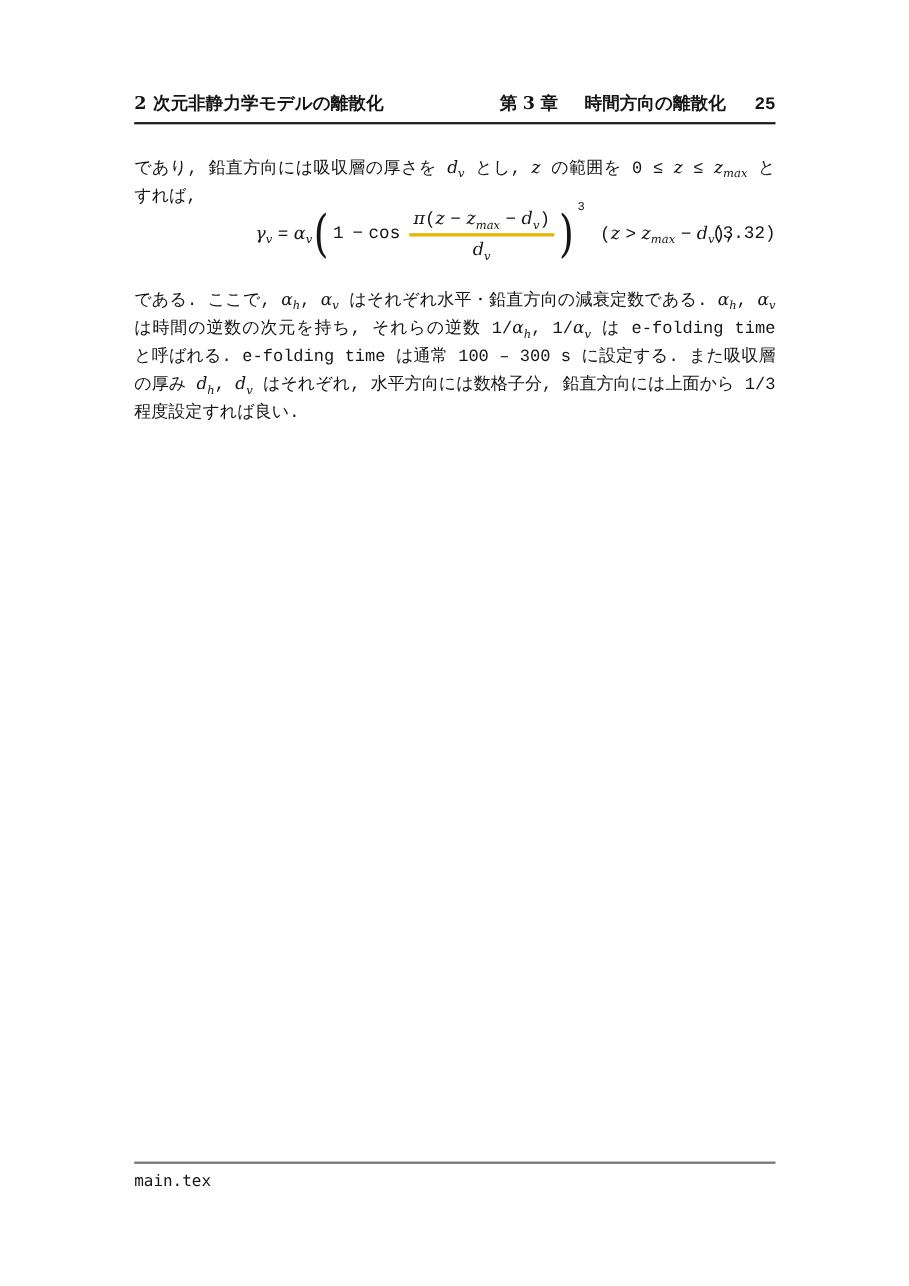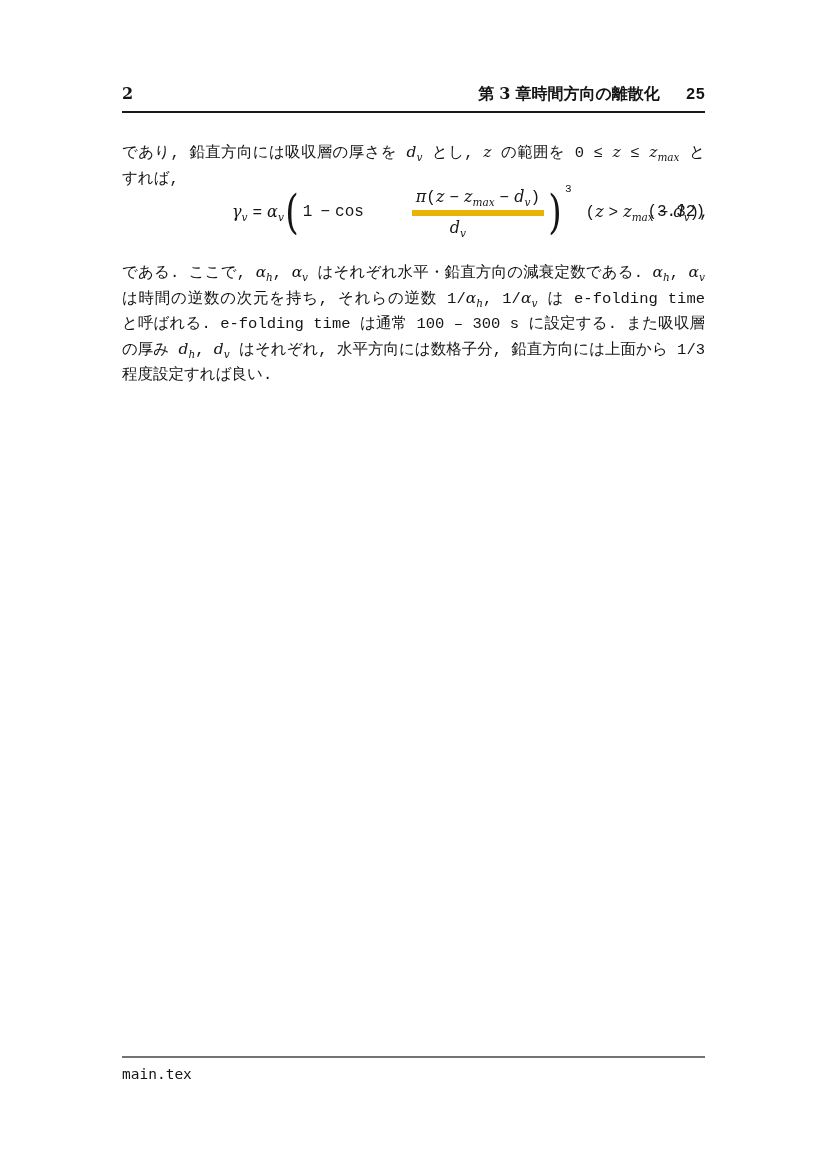--- a/index.html
+++ b/index.html
@@ -16,21 +16,21 @@
     position: absolute; left: 122px; top: 84px; width: 583px; height: 27px;
     border-bottom: 2px solid #1a1a1a;
     display: flex; align-items: baseline;
     font-size: 16px; font-weight: bold;
   }
   .hjp { font-family: "DejaVu Sans", "Liberation Sans", sans-serif; font-weight: bold; }
   .hnum { font-family: "DejaVu Serif", "Liberation Serif", serif; font-weight: bold; }
   .header .left-num { margin-right: 6px; }
   .header .right-group { margin-left: auto; display: flex; align-items: baseline; }
   .header .ch-num { margin: 0 5px; }
-  .header .ch-title { }
+  .header .ch-title { margin-left: 24px; }
   .header .pageno { margin-left: 26px; font-family: Liberation Mono, monospace; }
 
   
   .para {
     position: absolute; left: 122px; width: 583px;
     font-size: 15.5px; line-height: 24.5px;
     text-align: justify;
   }
   .p1 { top: 140px; }
   .p2 { top: 260px; }
@@ -46,21 +46,21 @@
   .eqrow2 { position: relative; margin-top: 4px; height: 58px;
             display: flex; align-items: center; padding-left: 110px; }
   .mo { margin: 0 5px; }
   .mo-tight { margin: 0 3px; }
   .bigp {
     font-size: 46px; line-height: 50px; font-weight: normal;
     transform: scaleX(0.75); display: inline-block; margin: 0 -1px;
   }
   .frac { display: inline-flex; flex-direction: column; align-items: center;
           vertical-align: middle; margin: 0 3px; }
-  .frac .num { border-bottom: 6px solid #eab308; padding: 0 4px 3px; white-space: nowrap; margin-left: 40px; }
+  .frac .num { border-bottom: 3px solid #eab308; padding: 0 4px 3px; white-space: nowrap; }
   .frac .den { padding-top: 2px; }
   .pow { align-self: flex-start; font-size: 11px; margin: 0 0 0 2px; }
   .cond2 { margin-left: 14px; white-space: nowrap; }
   .eqnum { position: absolute; right: 0; top: 50%; transform: translateY(-50%); }
   .nowrap { white-space: nowrap; }
 
   
   .footer {
     position: absolute; left: 122px; top: 1056px; width: 583px;
     border-top: 2px solid #737373; padding-top: 8px;
@@ -69,20 +69,21 @@
   }
   .footer .file { font-family: "DejaVu Sans Mono", "Liberation Mono", monospace; font-size: 14.5px; }
 </style>
 </head>
 <body>
 
 <div class="page">
 
   <div class="header">
     <span class="hnum left-num">2</span>
+    <span class="hjp">次元非静力学モデルの離散化</span>
     <span class="right-group">
       <span class="hjp">第</span>
       <span class="hnum ch-num">3</span>
       <span class="hjp">章</span>
       <span class="hjp ch-title">時間方向の離散化</span>
       <span class="hnum pageno">25</span>
     </span>
   </div>
 
   <div class="para p1">

